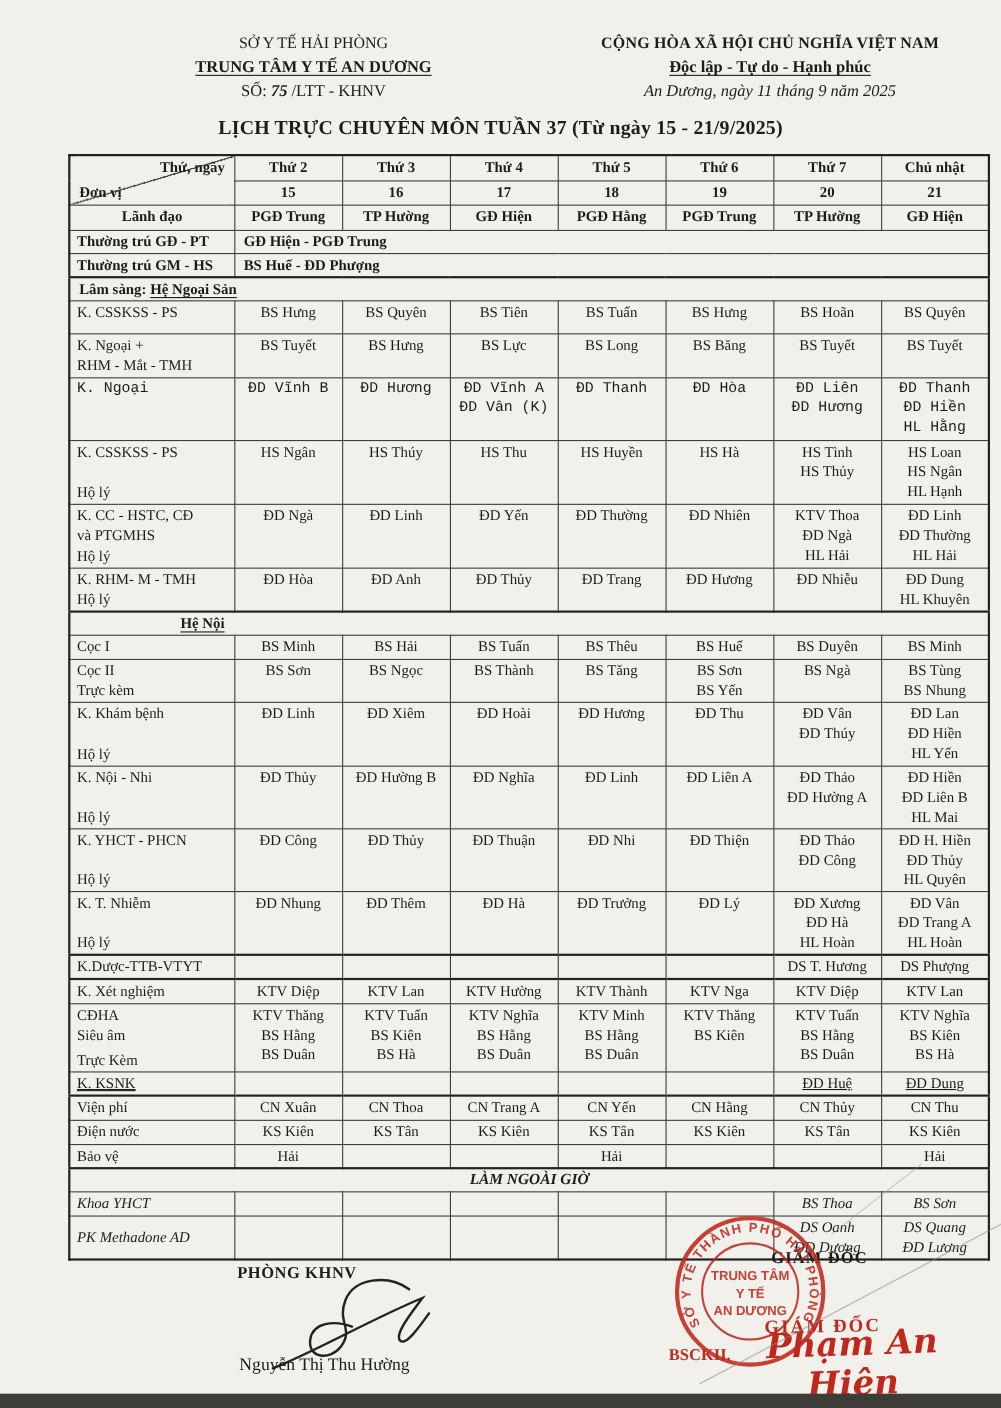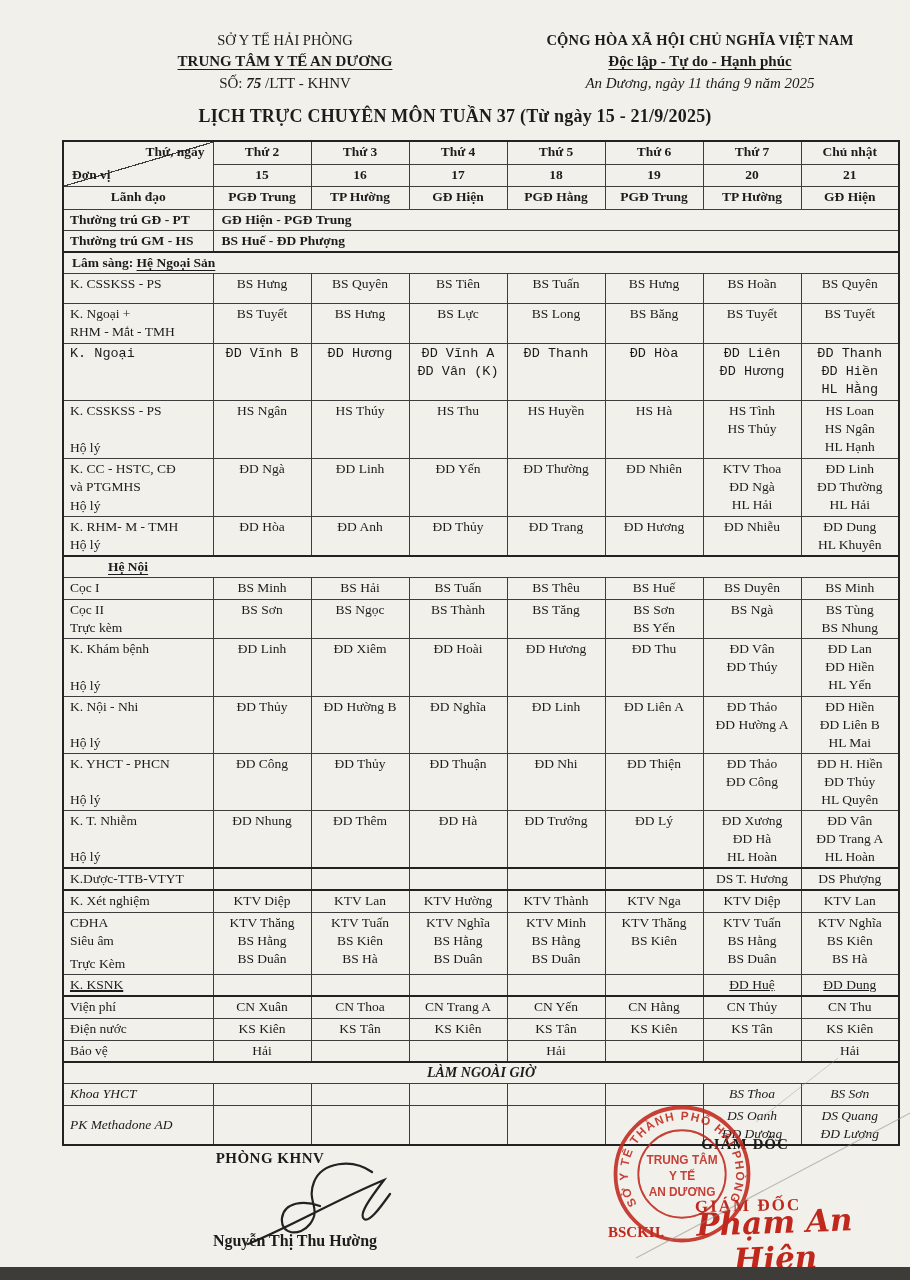--- a/index.html
+++ b/index.html
@@ -22,33 +22,33 @@
   .sched-wrap{position:absolute;left:62px;top:140px;}
   table{border-collapse:collapse;table-layout:fixed;width:836px;border:2.5px solid #222;}
   td{border:1px solid #3d3d3d;padding:1px 2px;vertical-align:top;text-align:center;
      font-size:13.5px;line-height:18px;overflow:hidden;}
   td.label{text-align:left;padding-left:6px;position:relative;margin-top:32px;}
   td .sub{position:absolute;left:6px;bottom:1px;}
   tr.thick>td{border-top:2.5px solid #222;}
   td.bold, .bold{font-weight:bold;}
   td.section-cell{text-align:left;font-weight:bold;padding-left:8px;}
   .sec-u{text-decoration:underline;text-underline-offset:3px;}
-  .sec-indent{display:inline-block;margin-left:36px;}
+  .sec-indent{display:inline-block;margin-left:92px;}
   td.center-section{text-align:center;font-weight:bold;font-style:italic;font-size:14px;}
   tr.italic td{font-style:italic;}
   td.vmid{vertical-align:middle;}
   td.u-label{text-decoration:underline;text-underline-offset:2px;}
   
   td.corner{position:relative;padding:0;
     background:linear-gradient(to bottom right,transparent 49.4%,#3d3d3d 49.4%,#3d3d3d 50.8%,transparent 50.8%);}
   .corner-top{position:absolute;top:1px;right:8px;font-weight:bold;font-size:13.5px;}
   .corner-bottom{position:absolute;bottom:2px;left:8px;font-weight:bold;font-size:13.5px;}
   
   .sign-title-left{position:absolute;left:170px;top:1150px;width:200px;text-align:center;font-weight:bold;font-size:15px;letter-spacing:.5px;}
-  .sign-name-left{position:absolute;left:150px;top:1232px;width:290px;text-align:center;font-weight:bold;font-size:16px;}
+  .sign-name-left{position:absolute;left:150px;top:1232px;width:290px;text-align:center;font-weight:normal;font-size:16px;}
   .sign-title-right{position:absolute;left:660px;top:1136px;width:170px;text-align:center;font-weight:bold;font-size:15px;letter-spacing:1px;}
   .sig-scribble{position:absolute;left:222px;top:1156px;}
   .stamp-svg{position:absolute;left:606px;top:1098px;opacity:.88;}
   .stamp-red-title{position:absolute;left:668px;top:1196px;width:160px;text-align:center;font-weight:bold;font-size:17px;letter-spacing:2px;transform:rotate(-1deg);}
   .stamp-cred{position:absolute;left:608px;top:1224px;font-weight:bold;font-size:15px;}
   .stamp-sig{position:absolute;left:650px;top:1204px;width:250px;text-align:center;
     font-style:italic;font-weight:bold;font-size:31px;transform:rotate(-2deg);
     font-family:"DejaVu Serif",serif;}
   .scan-lines{position:absolute;left:0;top:0;pointer-events:none;}
   .bottom-bar{position:absolute;left:0;bottom:0;width:100%;height:13px;background:#3d3c38;}

